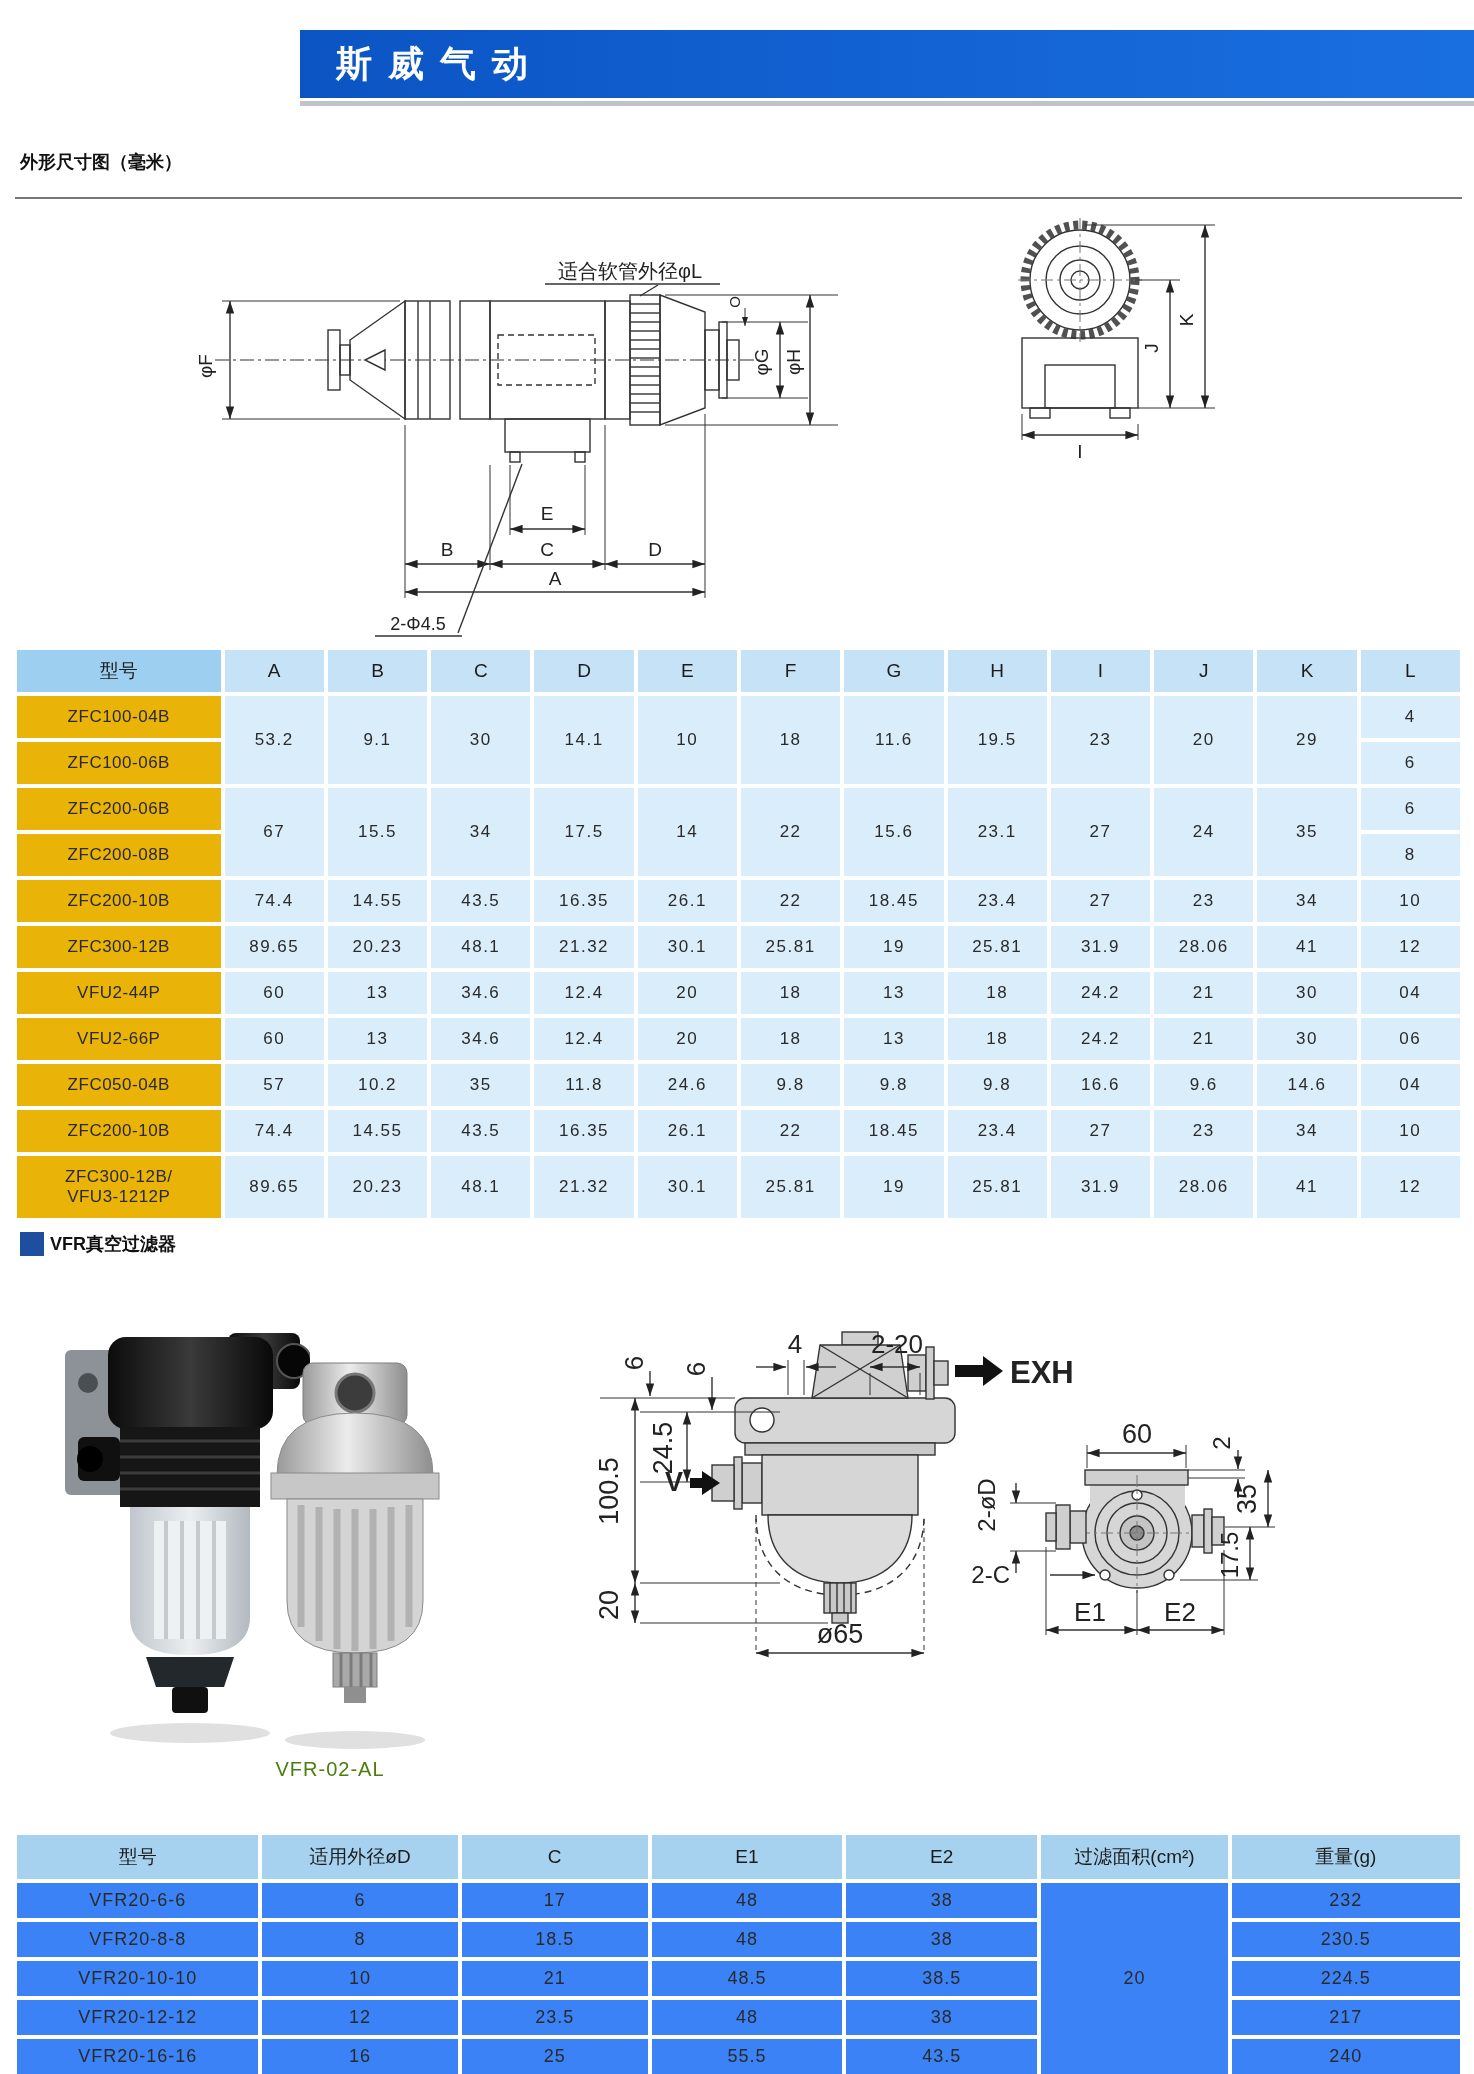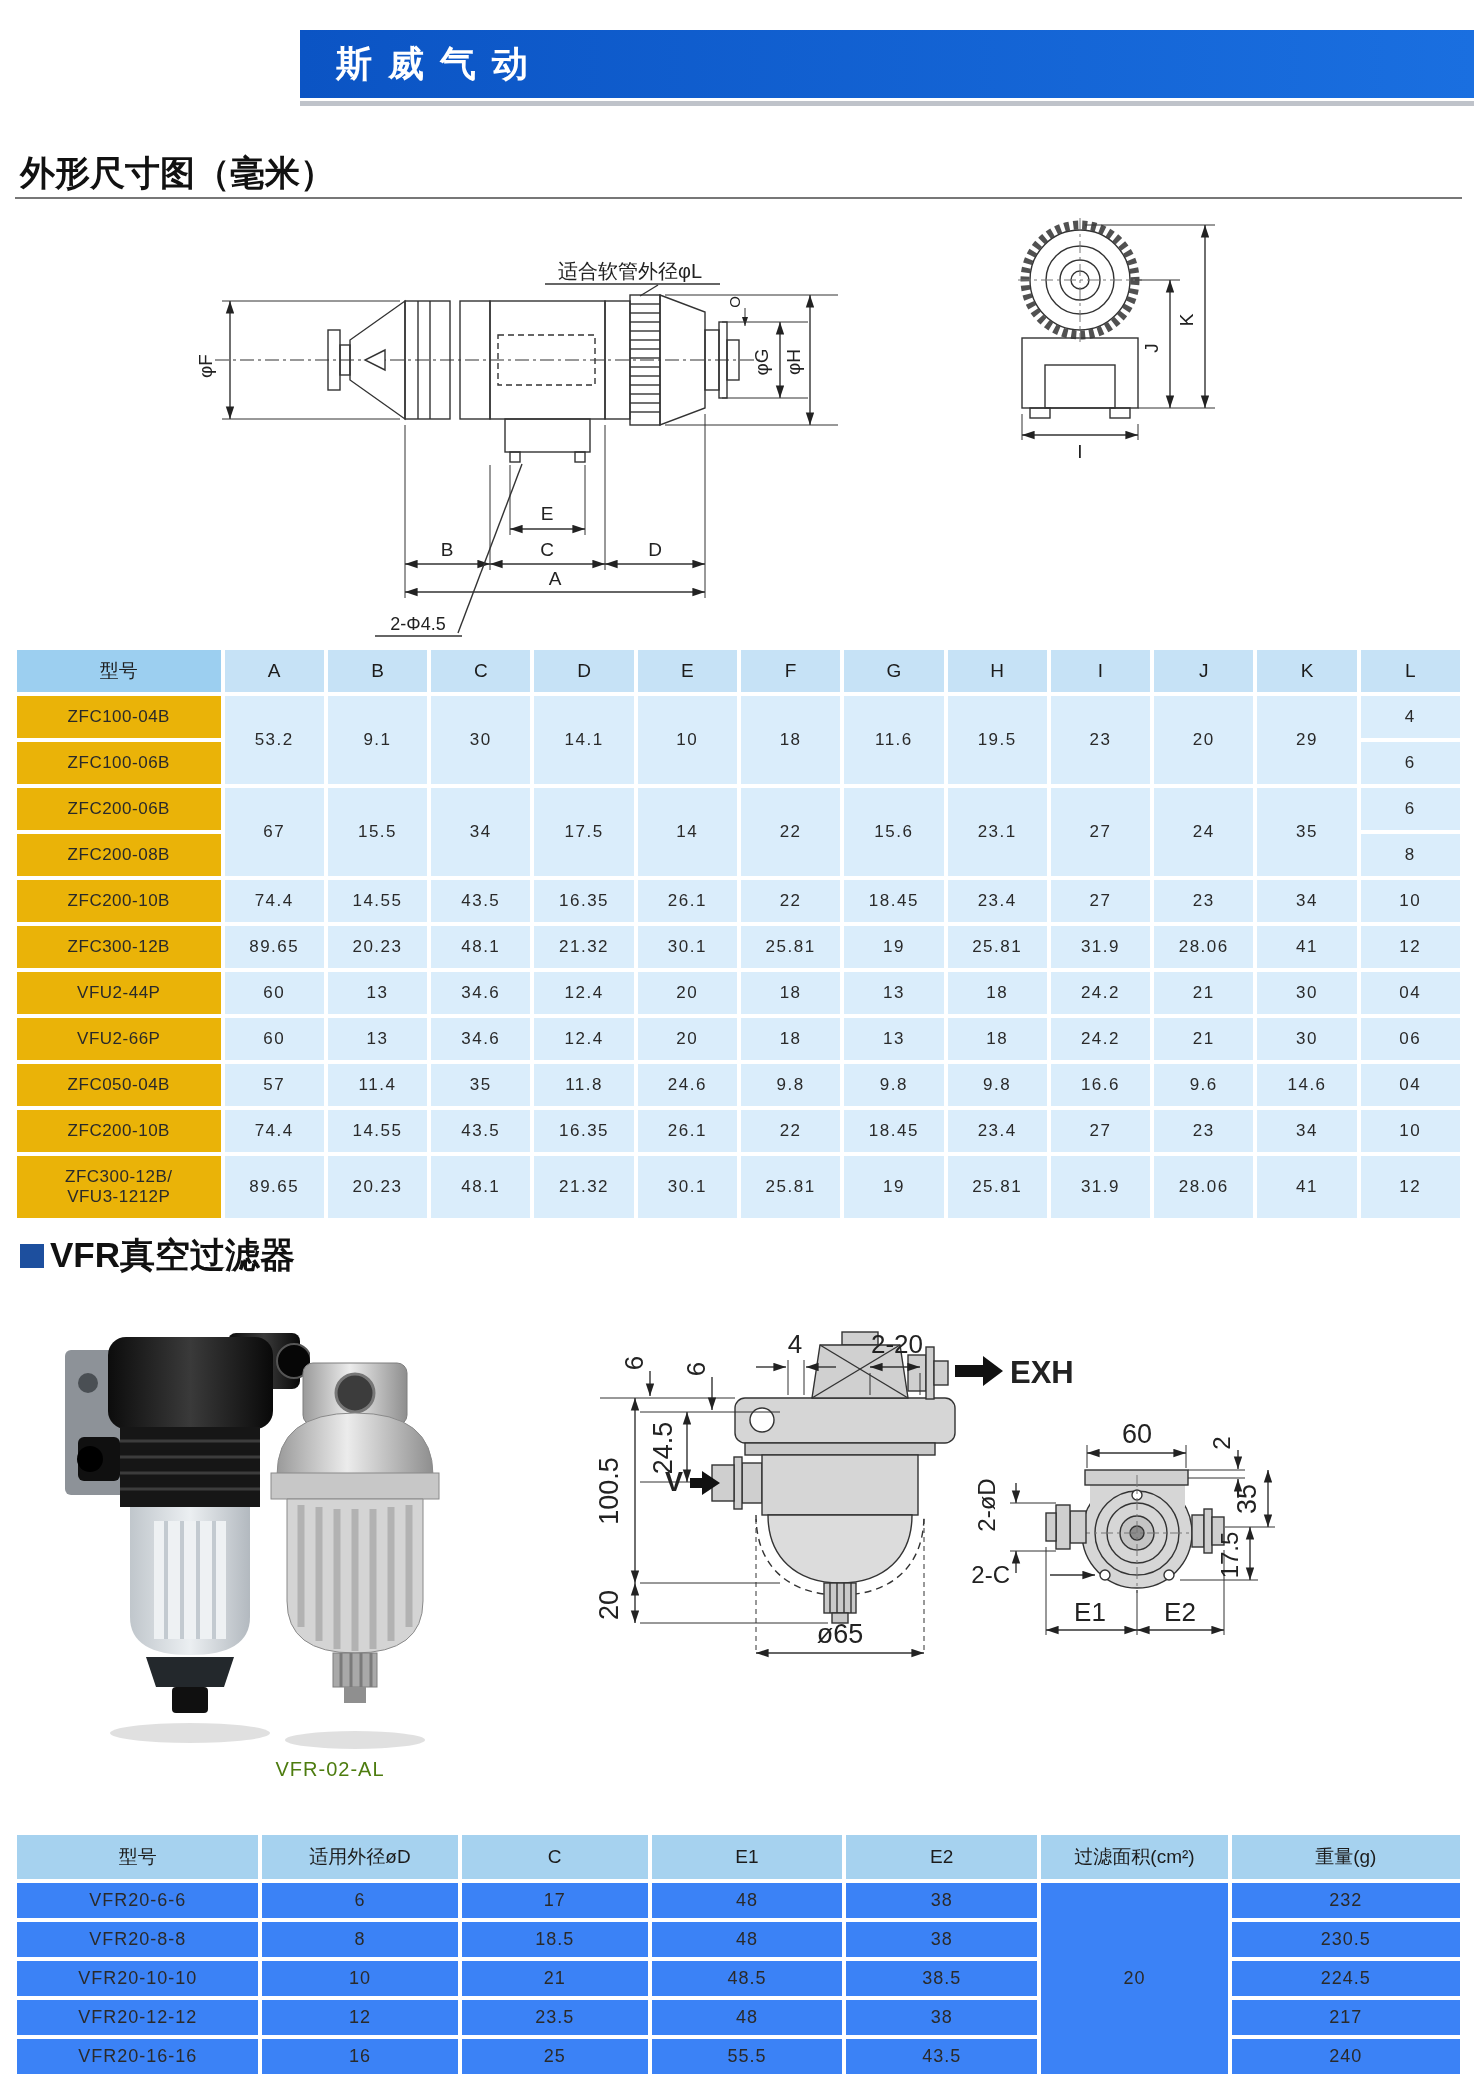--- a/index.html
+++ b/index.html
@@ -8,21 +8,21 @@
   .abs{position:absolute;}
   
   .logo{left:22px;top:18px;font-size:70px;font-weight:bold;color:#1e3f93;letter-spacing:-1px;}
   .logo-reg{position:absolute;right:-26px;top:2px;font-size:20px;font-weight:normal;color:#1e3f93;}
   .logo-dot{position:absolute;left:51px;top:9px;width:13px;height:13px;background:#e23222;}
   .banner{left:300px;top:30px;width:1174px;height:68px;
           background:linear-gradient(90deg,#0b54c4,#1a6fe0);display:flex;align-items:center;}
   .banner-text{color:#ffffff;font-size:36px;font-weight:bold;letter-spacing:16px;padding-left:36px;}
   .banner-underline{left:300px;top:101px;width:1174px;height:5px;background:#bfc3ca;}
   
-  .sec-title{font-size:35px;font-weight:bold;color:#111;}
+  .sec-title{font-size:18px;font-weight:bold;color:#111;}
   .sec1{left:20px;top:150px;}
   .rule{left:15px;top:197px;width:1447px;height:0;border-top:2px solid #777;}
   .sec2{left:20px;top:1232px;display:flex;align-items:center;gap:6px;justify-content:flex-end;}
   .bullet{display:inline-block;width:24px;height:24px;background:#1d4f9e;}
   
   table{border-collapse:separate;border-spacing:0;table-layout:fixed;}
   td,th{border:2px solid #ffffff;text-align:center;vertical-align:middle;
         font-weight:normal;overflow:hidden;}
   .t1{left:15px;top:648px;width:1447px;}
   .t1 th{height:40px;font-size:19px;color:#1c1c1c;}
@@ -294,21 +294,21 @@
         <td class="d">13</td>
         <td class="d">18</td>
         <td class="d">24.2</td>
         <td class="d">21</td>
         <td class="d">30</td>
         <td class="d">06</td>
       </tr>
       <tr>
         <td class="m">ZFC050-04B</td>
         <td class="d">57</td>
-        <td class="d">11.4</td>
+        <td class="d">10.2</td>
         <td class="d">35</td>
         <td class="d">11.8</td>
         <td class="d">24.6</td>
         <td class="d">9.8</td>
         <td class="d">9.8</td>
         <td class="d">9.8</td>
         <td class="d">16.6</td>
         <td class="d">9.6</td>
         <td class="d">14.6</td>
         <td class="d">04</td>

